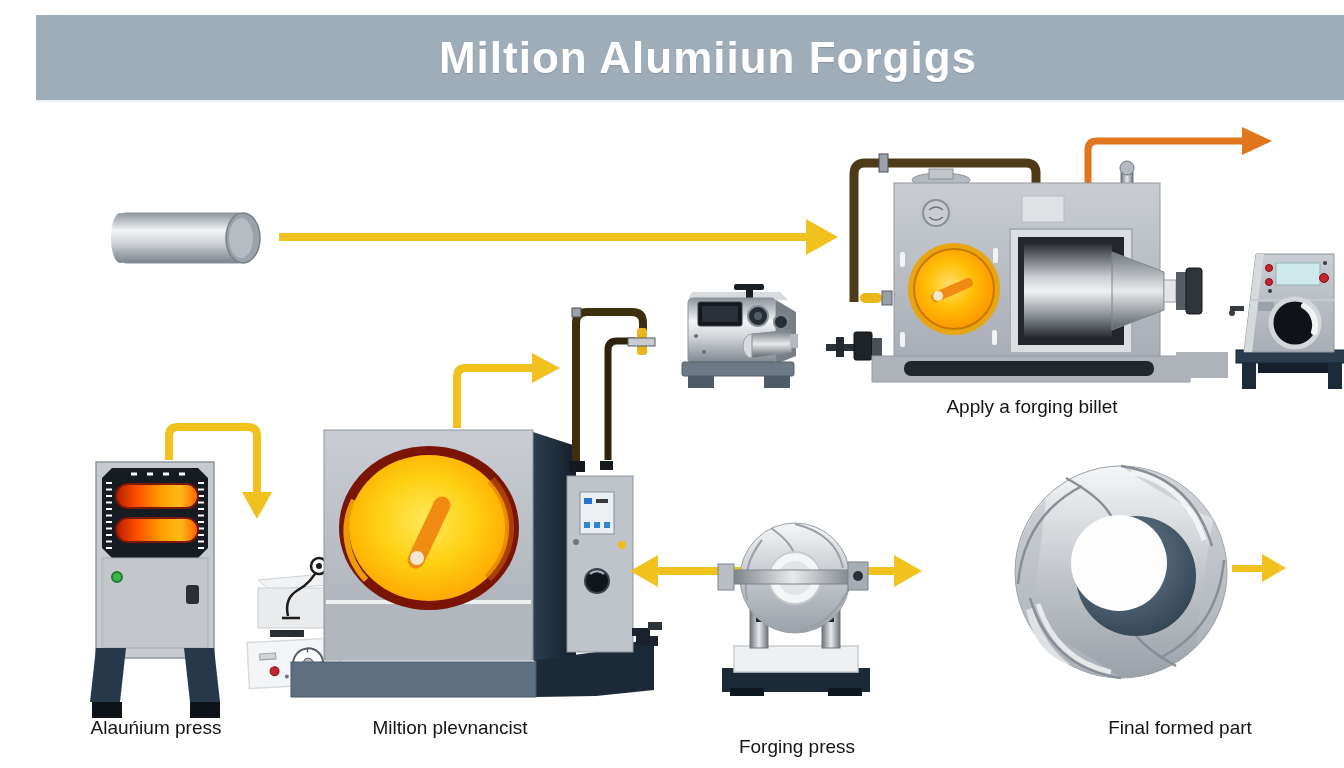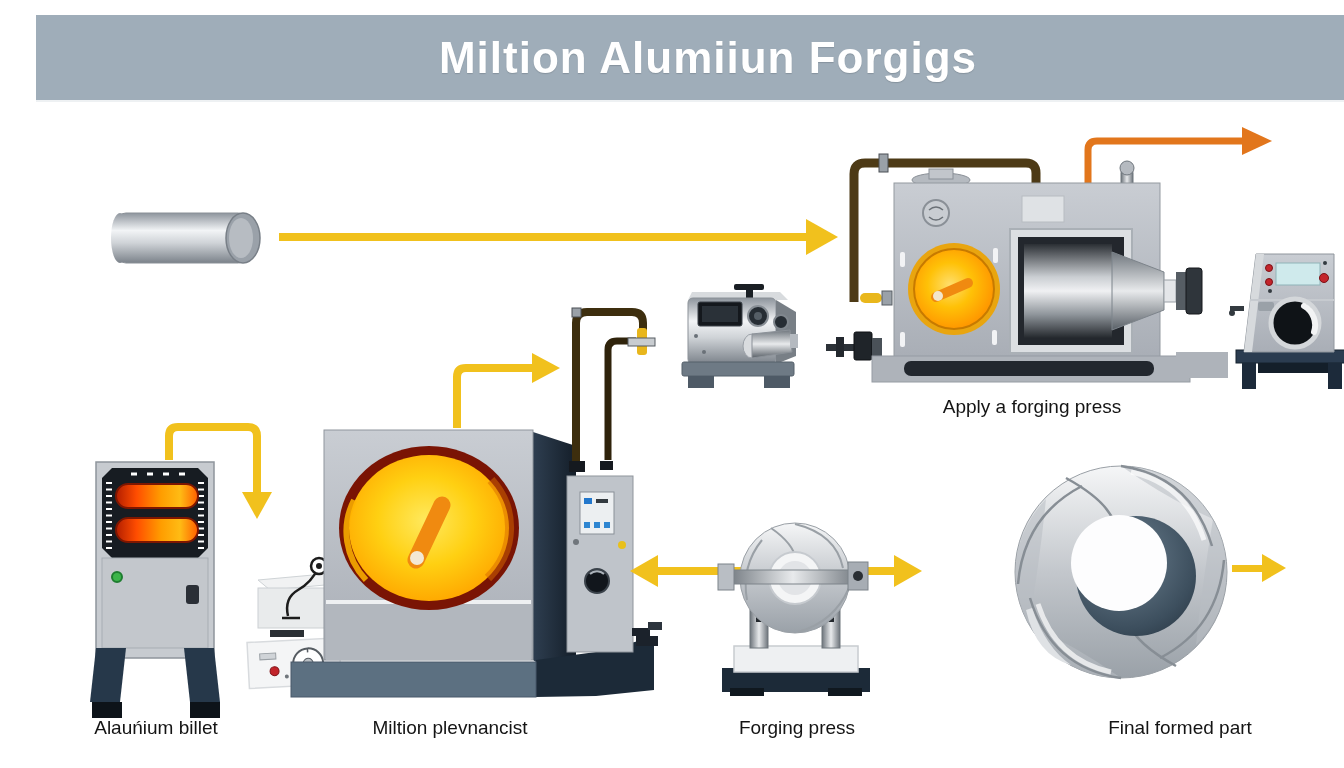--- a/index.html
+++ b/index.html
@@ -352,19 +352,19 @@
     <g>
       <rect x="1196" y="565" width="30" height="7" fill="#f1c11d"></rect>
       <polygon points="1226,554 1226,582 1250,568" fill="#f1c11d"></polygon>
     </g>
   </svg>
 
   <div class="header-bar">
     <span>Miltion Alumiiun Forgigs</span>
   </div>
 
-  <div class="caption" style="left:996px;top:396px;">Apply a forging press</div>
-  <div class="caption" style="left:120px;top:717px;">Alauńium billet</div>
+  <div class="caption" style="left:996px;top:396px;">Apply a forging billet</div>
+  <div class="caption" style="left:120px;top:717px;">Alauńium press</div>
   <div class="caption" style="left:414px;top:717px;">Miltion plevnancist</div>
-  <div class="caption" style="left:761px;top:717px;">Forging press</div>
+  <div class="caption" style="left:761px;top:736px;">Forging press</div>
   <div class="caption" style="left:1144px;top:717px;">Final formed part</div>
 
 </div>
 
 </body></html>

